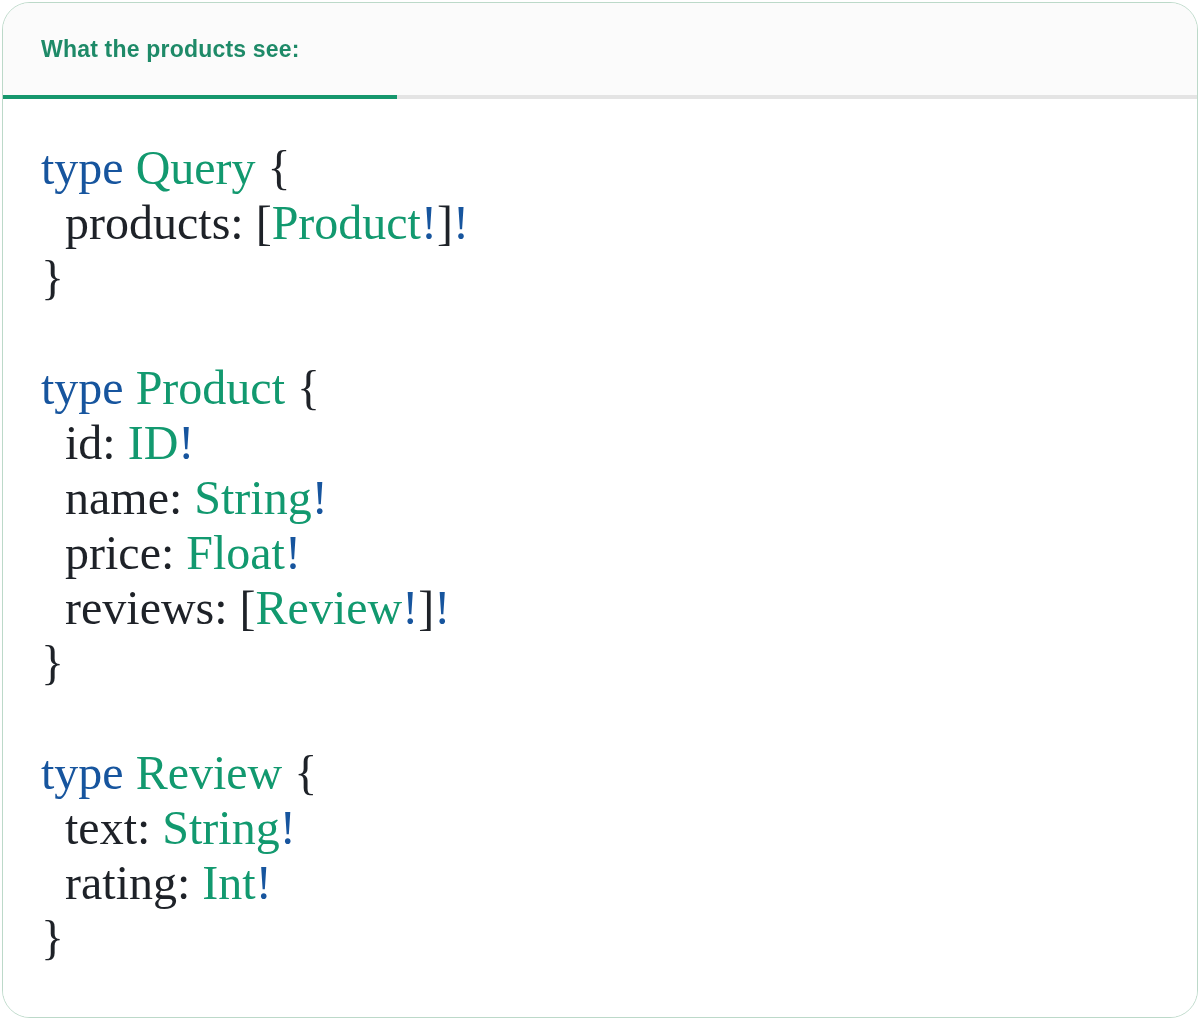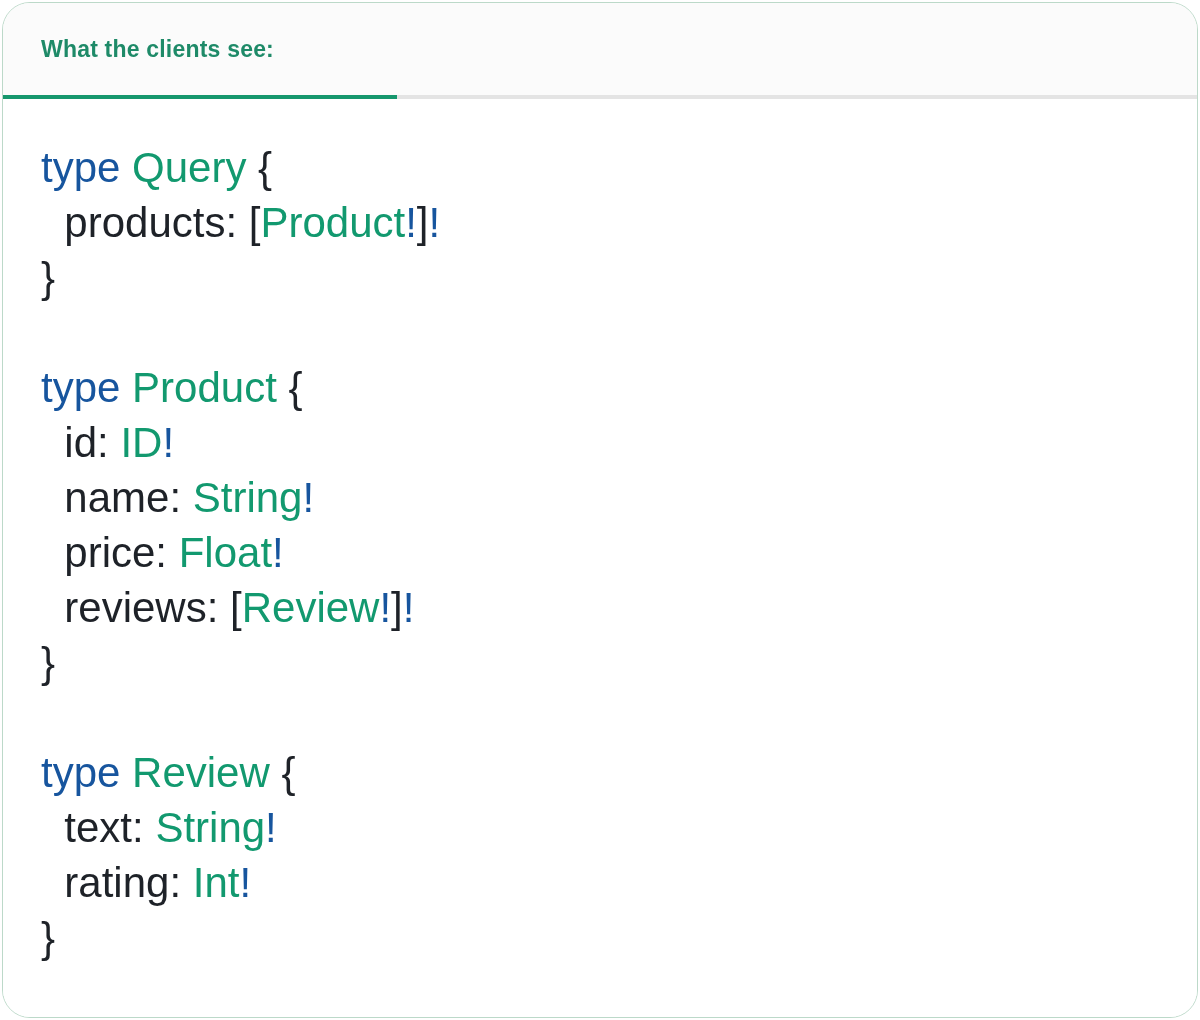--- a/index.html
+++ b/index.html
@@ -56,39 +56,39 @@
     width:394px;
     background:var(--underline-green);
   }
 
   .code-area{
     flex:1 1 auto;
     background:#ffffff;
     padding:41px 38px;
   }
   .code{
-    font-family:Liberation Sans, sans-serif;
-    font-size:42px;
+    font-family:Liberation Serif, serif;
+    font-size:48px;
     line-height:55px;
     font-weight:500;
     color:var(--text-dark);
     white-space:pre;
   }
   .line{height:55px;white-space:pre;}
   .tok-k{color:var(--keyword-blue);}
   .tok-b{color:var(--keyword-blue);}
   .tok-t{color:var(--type-green);}
   .tok-p{color:var(--text-dark);}
 </style>
 </head>
 <body>
 
 <div class="card">
   <div class="tab-bar">
-    <div class="tab-label">What the clients see:</div>
+    <div class="tab-label">What the products see:</div>
   </div>
   <div class="divider">
     <div class="tab-underline"></div>
   </div>
   <div class="code-area">
     <div class="code"><div class="line"><span class="tok-k">type</span><span class="tok-p"> </span><span class="tok-t">Query</span><span class="tok-p"> {</span></div><div class="line"><span class="tok-p">  products: [</span><span class="tok-t">Product</span><span class="tok-b">!</span><span class="tok-p">]</span><span class="tok-b">!</span></div><div class="line"><span class="tok-p">}</span></div><div class="line">&nbsp;</div><div class="line"><span class="tok-k">type</span><span class="tok-p"> </span><span class="tok-t">Product</span><span class="tok-p"> {</span></div><div class="line"><span class="tok-p">  id: </span><span class="tok-t">ID</span><span class="tok-b">!</span></div><div class="line"><span class="tok-p">  name: </span><span class="tok-t">String</span><span class="tok-b">!</span></div><div class="line"><span class="tok-p">  price: </span><span class="tok-t">Float</span><span class="tok-b">!</span></div><div class="line"><span class="tok-p">  reviews: [</span><span class="tok-t">Review</span><span class="tok-b">!</span><span class="tok-p">]</span><span class="tok-b">!</span></div><div class="line"><span class="tok-p">}</span></div><div class="line">&nbsp;</div><div class="line"><span class="tok-k">type</span><span class="tok-p"> </span><span class="tok-t">Review</span><span class="tok-p"> {</span></div><div class="line"><span class="tok-p">  text: </span><span class="tok-t">String</span><span class="tok-b">!</span></div><div class="line"><span class="tok-p">  rating: </span><span class="tok-t">Int</span><span class="tok-b">!</span></div><div class="line"><span class="tok-p">}</span></div></div>
   </div>
 </div>
 
 </body></html>

